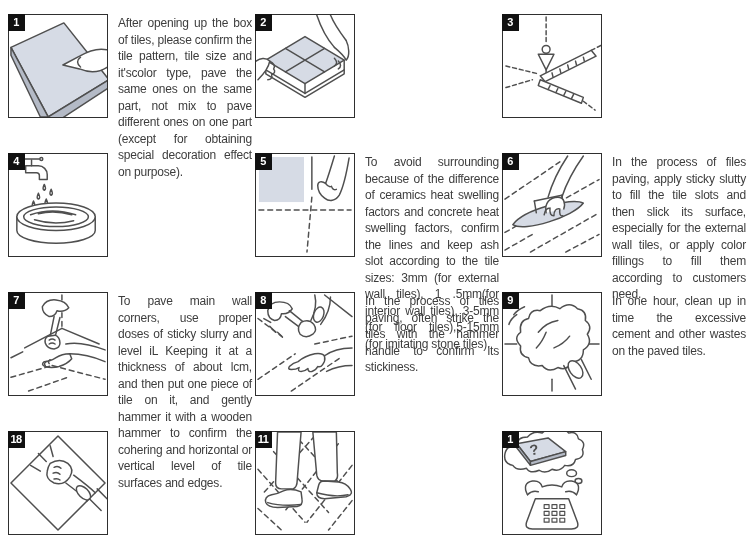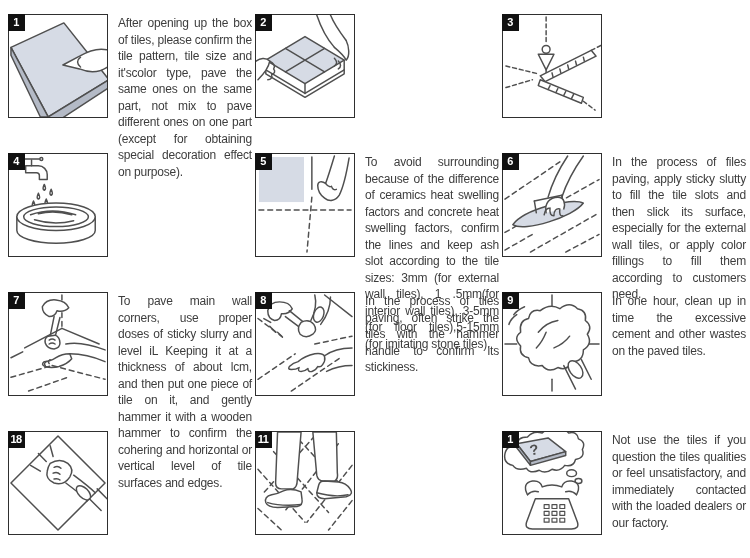--- a/index.html
+++ b/index.html
@@ -337,16 +337,15 @@
                   <rect x="50" y="81" width="5" height="4"></rect>
                   <rect x="58" y="81" width="5" height="4"></rect>
                   <rect x="42" y="88" width="5" height="4"></rect>
                   <rect x="50" y="88" width="5" height="4"></rect>
                   <rect x="58" y="88" width="5" height="4"></rect>
                 </g>
               </g>
             </svg>
           </span>
     </div>
-    <p class="text">Not use the tiles if you question the tiles qualities or feel unsatisfactory, and immediately contacted with the loaded dealers or our factory.</p>
   </section>
 </div>
 </div>
 
 </body></html>

